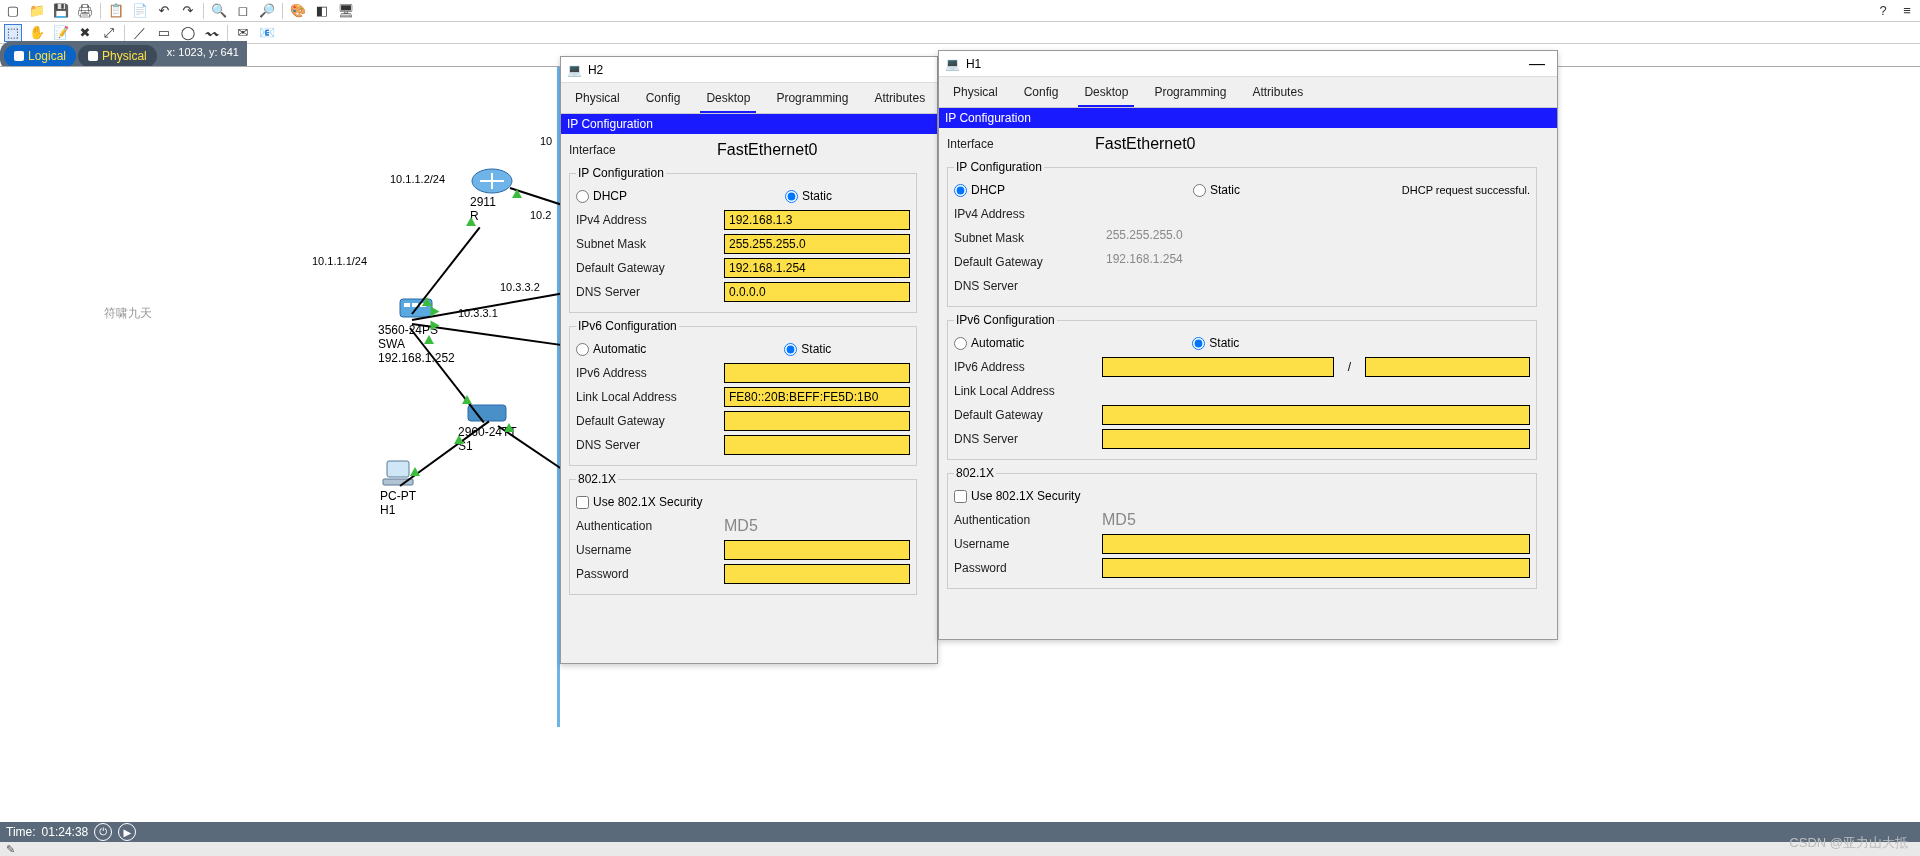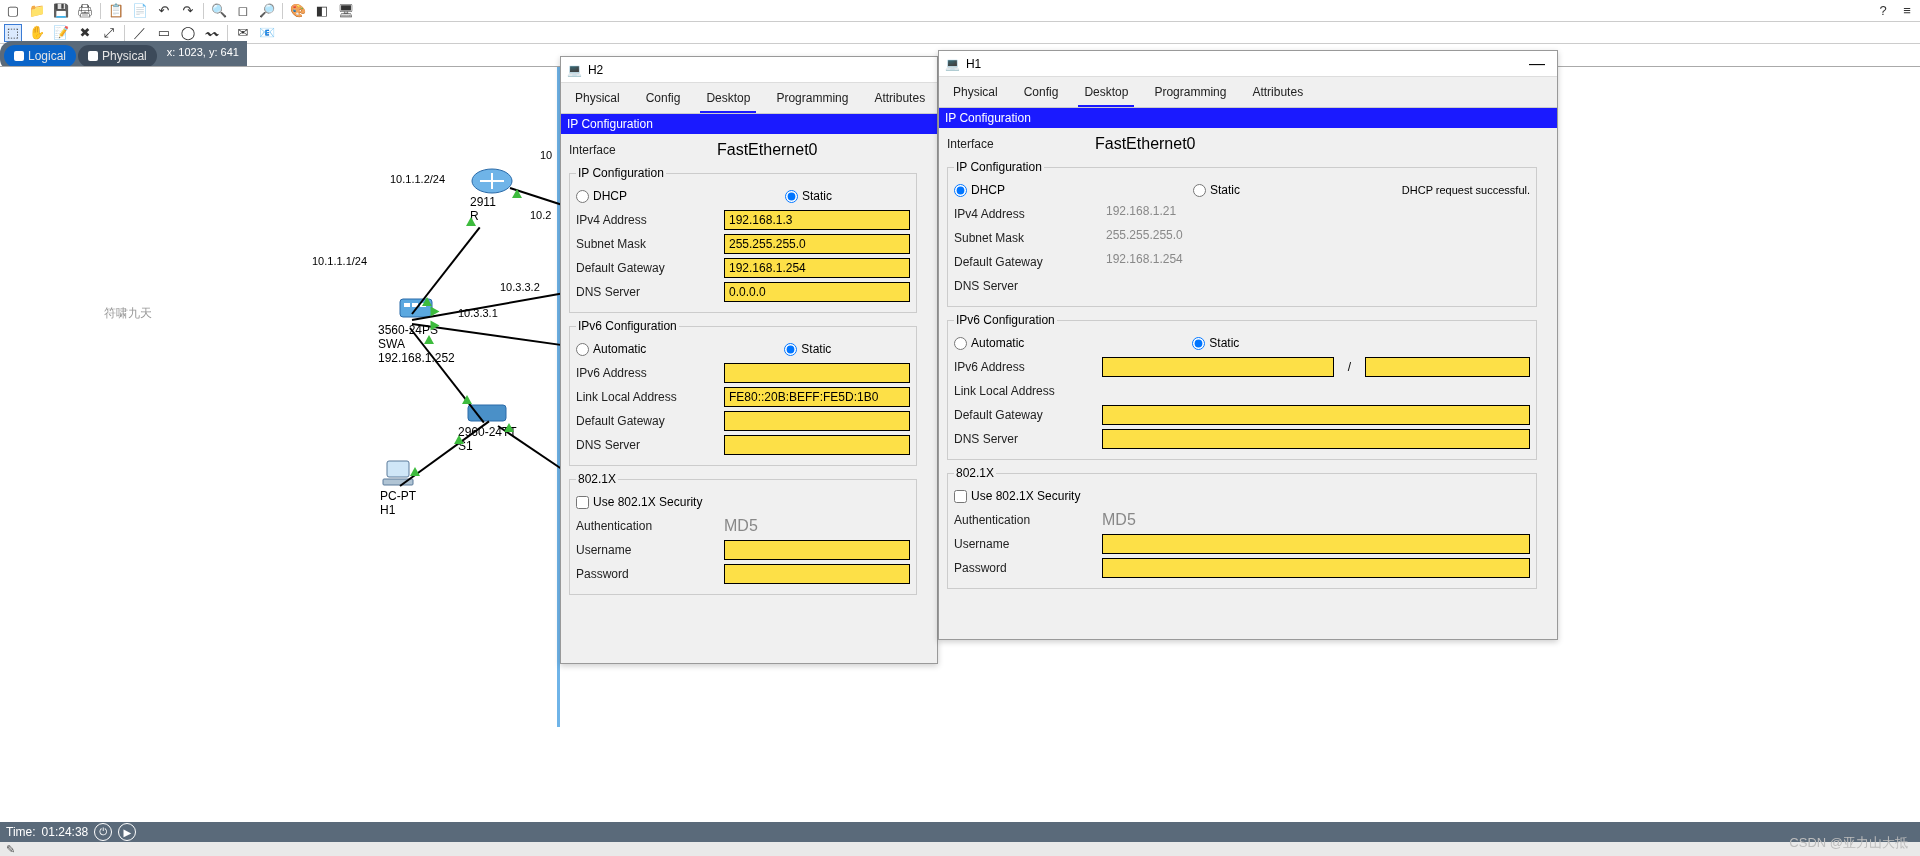--- a/index.html
+++ b/index.html
@@ -3,21 +3,21 @@
 <meta charset="utf-8">
 <style>
   * { box-sizing: border-box; margin: 0; padding: 0; font-family: Arial, sans-serif; font-size: 12px; }
   body { background: #fff; width: 1920px; height: 856px; position: relative; overflow: hidden; color: #000; }
 
   .toolbar { height: 22px; border-bottom: 1px solid #ccc; display: flex; align-items: center; padding: 0 4px; gap: 6px; }
   .tb-icon { width: 18px; height: 18px; display: inline-flex; align-items: center; justify-content: center; color: #333; font-size: 13px; }
   .tb-sep { width: 1px; height: 16px; background: #ccc; }
 
   .viewbar { height: 24px; display: flex; align-items: center; background: #fff; position: relative; }
-  .vbtn { height: 22px; padding: 2px 10px; border-radius: 11px; display:inline-flex; align-items:center; gap:4px; color:#e5e5e5; font-size:12px; margin-right:2px; cursor:pointer; }
+  .vbtn { height: 22px; padding: 2px 10px; border-radius: 11px; display:inline-flex; align-items:center; gap:4px; color:#fde047; font-size:12px; margin-right:2px; cursor:pointer; }
   .vbtn.active { background: #0a64c8; }
   .vbtn.inactive { background: #3c4a5a; }
   .vbtn .dot { width:10px; height:10px; background:#fff; border-radius:2px; display:inline-block; }
   .coords { color:#fff; background:#5a6a7a; height:30px; line-height:22px; padding:0 8px; font-size:11px; border-radius:0 6px 6px 0; }
   .viewbar-wrap { background:#5a6a7a; display:flex; align-items:center; padding-left:4px; border-radius:12px 0 0 12px; }
 
   .workspace { position:absolute; top:46px; left:0; right:0; bottom:30px; background:#fff; border-top:1px solid #aaa;}
   .canvas { position:absolute; inset:0; }
 
   .label { position:absolute; font-size:11px; color:#000; white-space:nowrap; }
@@ -170,21 +170,21 @@
     <span class="tri" style="left:462px; top:328px;"></span>
     <span class="tri" style="left:454px; top:368px;"></span>
     <span class="tri" style="left:410px; top:400px;"></span>
     <span class="tri" style="left:504px; top:356px;"></span>
 
     <span class="label" style="left:390px; top:106px;">10.1.1.2/24</span>
     <span class="label" style="left:312px; top:188px;">10.1.1.1/24</span>
     <span class="label" style="left:530px; top:142px;">10.2</span>
     <span class="label" style="left:500px; top:214px;text-align:center;">10.3.3.2</span>
     <span class="label" style="left:458px; top:240px;">10.3.3.1</span>
-    <span class="label" style="left:540px; top:82px;">10</span>
+    <span class="label" style="left:540px; top:68px;">10</span>
   </div>
 </div>
 
 <div class="dlg" style="left:560px; top:56px; width:378px; height:608px;">
   <div class="title">
       <span>💻</span>
       <span>H2</span>
     </div>
   <div class="tabs">
     <div class="tab">Physical</div>
@@ -312,21 +312,20 @@
             <span>DHCP</span>
           </label>
         <label class="radio" style="margin-left:150px">
             <input type="radio" name="h1ip" style=""> 
             <span>Static</span>
           </label>
         <span class="status">DHCP request successful.</span>
       </div>
       <div class="row">
           <span class="lbl">IPv4 Address</span>
-          <span class="inp ro">192.168.1.21</span>
         </div>
       <div class="row">
           <span class="lbl">Subnet Mask</span>
           <span class="inp ro">255.255.255.0</span>
         </div>
       <div class="row">
           <span class="lbl">Default Gateway</span>
           <span class="inp ro">192.168.1.254</span>
         </div>
       <div class="row">

